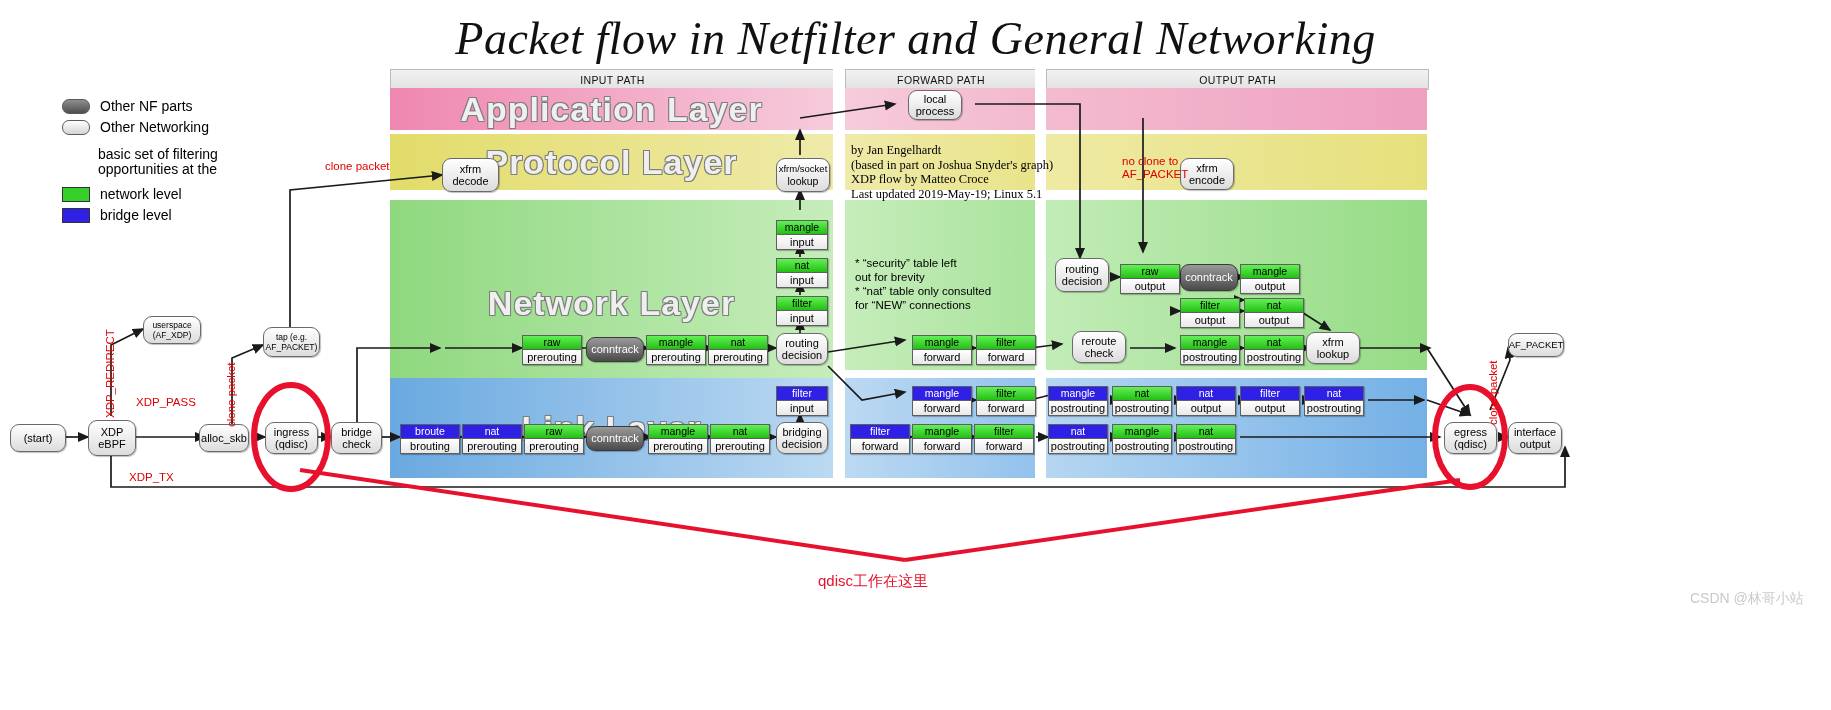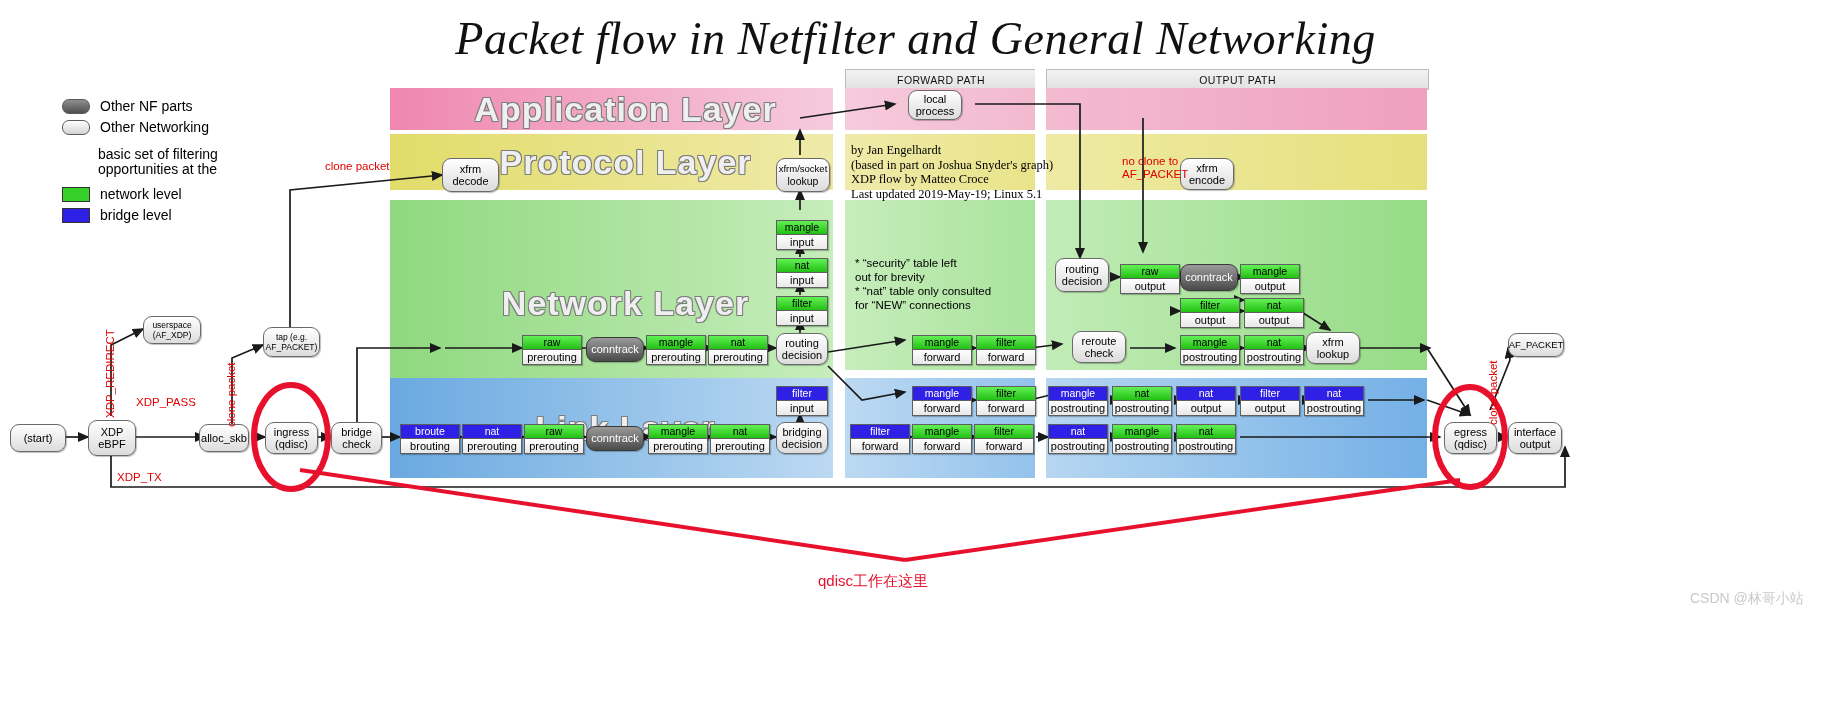--- a/index.html
+++ b/index.html
@@ -29,21 +29,21 @@
   .pathhdr{position:absolute;height:19px;background:linear-gradient(#f2f2f2,#e2e2e2);
     border:1px solid #bcbcbc;font-size:10.5px;letter-spacing:.4px;
     display:flex;align-items:center;justify-content:center;color:#111;}
 
   
   .band{position:absolute;}
   .band .bandtitle{position:absolute;left:0;top:50%;transform:translateY(-50%);
     width:100%;text-align:center;font-size:34px;font-weight:bold;
     letter-spacing:1px;color:rgba(255,255,255,.88);
     text-shadow:-1px -1px 0 #7d7d7d,1px -1px 0 #7d7d7d,-1px 1px 0 #7d7d7d,1px 1px 0 #7d7d7d;
-    pointer-events:none;padding-left:14px;}
+    pointer-events:none;}
 
   
   .tbox{position:absolute;width:64px;border:1px solid #5e5e5e;background:#fff;
     box-shadow:1px 1px 1px rgba(0,0,0,.25);}
   .tbox .th{font-size:10.5px;line-height:13px;text-align:center;color:#000;
     border-bottom:1px solid #5e5e5e;}
   .tbox .tb{font-size:11px;line-height:14px;text-align:center;
     background:linear-gradient(#ffffff,#e8e8e8);}
   .th.green{background:linear-gradient(#62f055,#23c014);}
   .th.blue{background:#2f20e6;color:#fff;}
@@ -91,20 +91,21 @@
     <div class="lg-row">
       <span class="lg-sq green"></span>
       <span class="lg-txt">network level</span>
     </div>
     <div class="lg-row">
       <span class="lg-sq blue"></span>
       <span class="lg-txt">bridge level</span>
     </div>
   </div>
 
+  <div class="pathhdr" style="left:390px;top:69px;width:443px;">INPUT PATH</div>
   <div class="pathhdr" style="left:845px;top:69px;width:190px;">FORWARD PATH</div>
   <div class="pathhdr" style="left:1046px;top:69px;width:381px;">OUTPUT PATH</div>
 
   <div class="band" style="left:390px;top:88px;width:443px;height:42px;
        background:linear-gradient(90deg,#ef87b0,#f6cbdc);">
     <div class="bandtitle">Application Layer</div>
   </div>
   <div class="band" style="left:845px;top:88px;width:190px;height:42px;
        background:linear-gradient(90deg,#f6cbdc,#f3b9ce);"></div>
   <div class="band" style="left:1046px;top:88px;width:381px;height:42px;
@@ -481,21 +482,21 @@
         <div class="tb">input</div>
       </div>
       <div class="tbox" style="left: 776px; top: 386px; width: 50px;">
         <div class="th blue">filter</div>
         <div class="tb">input</div>
       </div>
     </div>
 
   <div class="redlbl vert" style="left:104px;top:418px;">XDP_REDIRECT</div>
   <div class="redlbl" style="left:136px;top:396px;">XDP_PASS</div>
-  <div class="redlbl" style="left:117px;top:471px;">XDP_TX</div>
+  <div class="redlbl" style="left:129px;top:471px;">XDP_TX</div>
   <div class="redlbl vert" style="left:225px;top:427px;">clone packet</div>
   <div class="redlbl" style="left:325px;top:160px;">clone packet</div>
   <div class="redlbl vert" style="left:1487px;top:425px;">clone packet</div>
   <div class="redlbl" style="left:1122px;top:155px;">no clone to</div>
   <div class="redlbl" style="left:1122px;top:168px;">AF_PACKET</div>
 
   <div class="bottomlbl" style="left:818px;top:572px;">qdisc工作在这里</div>
   <div class="watermark" style="left:1690px;top:590px;">CSDN @林哥小站</div>
 </div>
 

